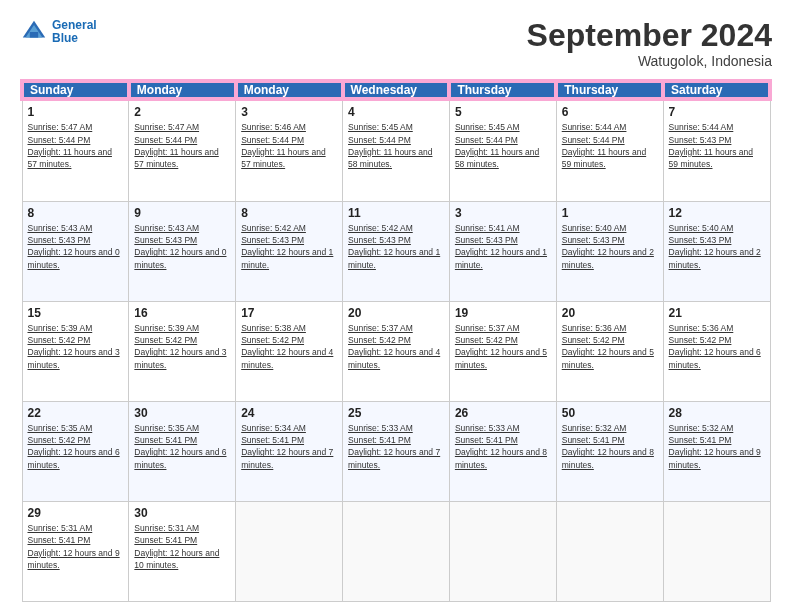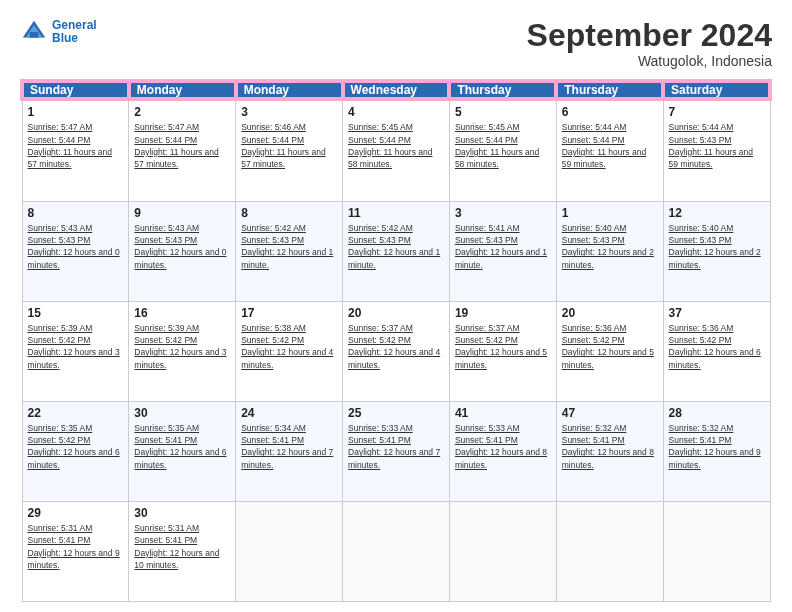--- a/index.html
+++ b/index.html
@@ -210,21 +210,21 @@
       </td>
           <td>
         <span class="day-number">19</span>
         <div class="day-info">Sunrise: 5:37 AM<br>Sunset: 5:42 PM<br>Daylight: 12 hours and 5 minutes.</div>
       </td>
           <td>
         <span class="day-number">20</span>
         <div class="day-info">Sunrise: 5:36 AM<br>Sunset: 5:42 PM<br>Daylight: 12 hours and 5 minutes.</div>
       </td>
           <td>
-        <span class="day-number">37</span>
+        <span class="day-number">21</span>
         <div class="day-info">Sunrise: 5:36 AM<br>Sunset: 5:42 PM<br>Daylight: 12 hours and 6 minutes.</div>
       </td>
         </tr>
         <tr>
           <td>
         <span class="day-number">22</span>
         <div class="day-info">Sunrise: 5:35 AM<br>Sunset: 5:42 PM<br>Daylight: 12 hours and 6 minutes.</div>
       </td>
           <td>
         <span class="day-number">30</span>
@@ -232,25 +232,25 @@
       </td>
           <td>
         <span class="day-number">24</span>
         <div class="day-info">Sunrise: 5:34 AM<br>Sunset: 5:41 PM<br>Daylight: 12 hours and 7 minutes.</div>
       </td>
           <td>
         <span class="day-number">25</span>
         <div class="day-info">Sunrise: 5:33 AM<br>Sunset: 5:41 PM<br>Daylight: 12 hours and 7 minutes.</div>
       </td>
           <td>
-        <span class="day-number">41</span>
+        <span class="day-number">26</span>
         <div class="day-info">Sunrise: 5:33 AM<br>Sunset: 5:41 PM<br>Daylight: 12 hours and 8 minutes.</div>
       </td>
           <td>
-        <span class="day-number">47</span>
+        <span class="day-number">50</span>
         <div class="day-info">Sunrise: 5:32 AM<br>Sunset: 5:41 PM<br>Daylight: 12 hours and 8 minutes.</div>
       </td>
           <td>
         <span class="day-number">28</span>
         <div class="day-info">Sunrise: 5:32 AM<br>Sunset: 5:41 PM<br>Daylight: 12 hours and 9 minutes.</div>
       </td>
         </tr>
         <tr>
           <td>
         <span class="day-number">29</span>

